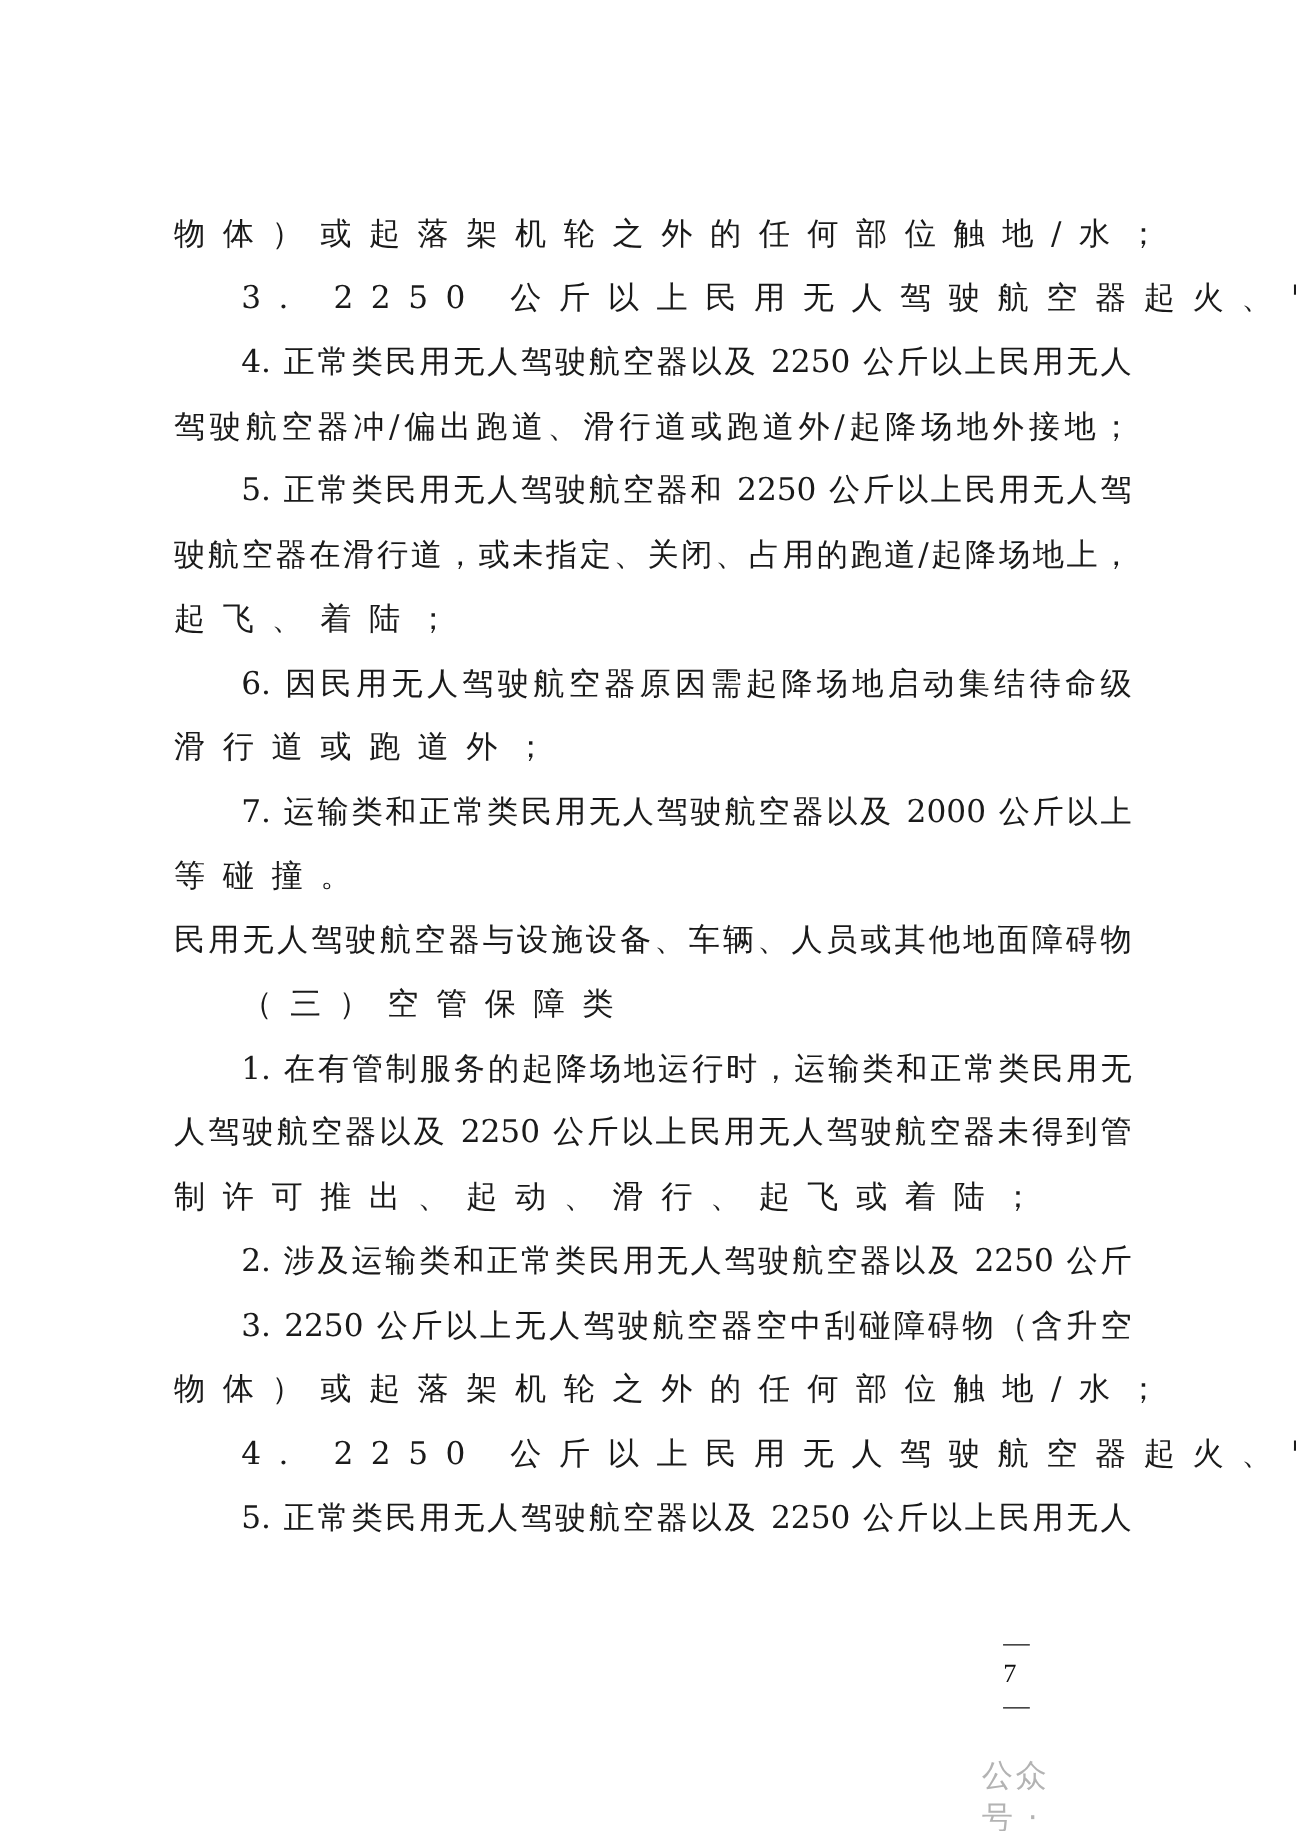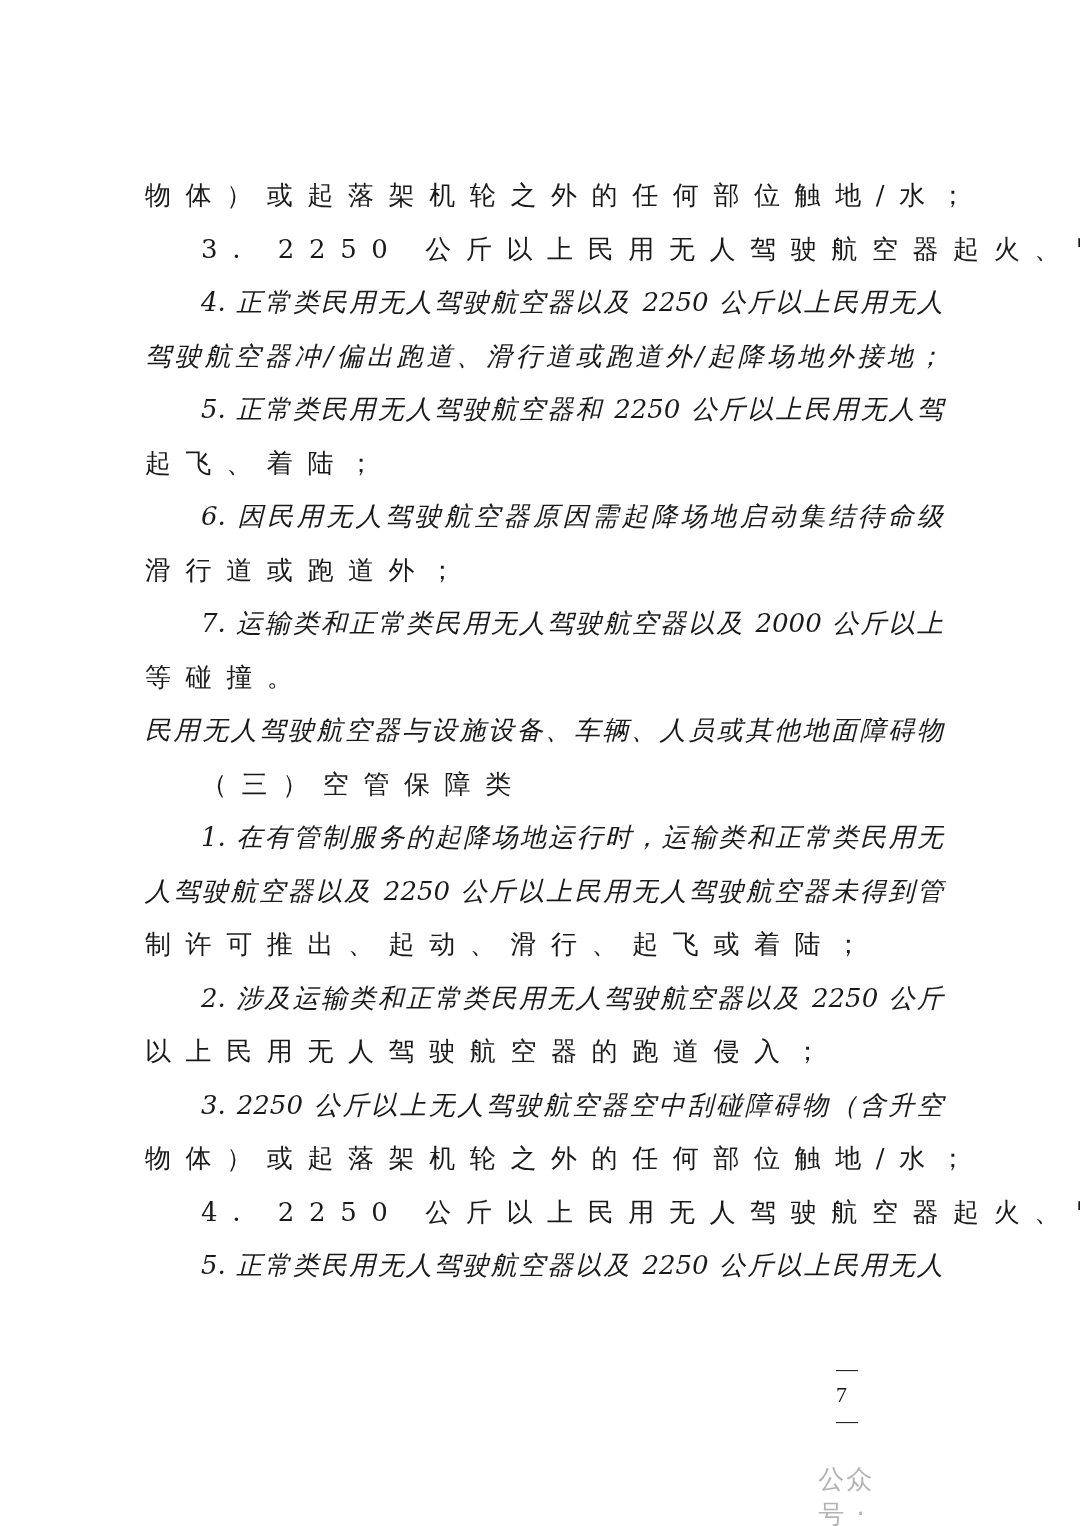--- a/index.html
+++ b/index.html
@@ -38,21 +38,20 @@
       overflow: visible;
     }
     .line.indent {
       padding-left: 56px;
     }
     .line.justify {
       text-align: justify;
       text-align-last: justify;
       letter-spacing: 0;
       width: 798px;
-      font-style: italic;
     }
     .line.justify.indent {
       width: 742px;
     }
     .page-number {
       position: absolute;
       left: 836px;
       top: 1356px;
       font-size: 22px;
       font-family: "Liberation Serif", "DejaVu Serif", serif;
@@ -80,32 +79,32 @@
 </head>
 <body>
 
 <div class="page">
   <div class="body-text" id="body-text">
       <div class="line">物体）或起落架机轮之外的任何部位触地/水；</div>
       <div class="line indent">3. 2250 公斤以上民用无人驾驶航空器起火、冒烟；</div>
       <div class="line indent justify">4. 正常类民用无人驾驶航空器以及 2250 公斤以上民用无人</div>
       <div class="line justify">驾驶航空器冲/偏出跑道、滑行道或跑道外/起降场地外接地；</div>
       <div class="line indent justify">5. 正常类民用无人驾驶航空器和 2250 公斤以上民用无人驾</div>
+      <div class="line justify">驶航空器在滑行道，或未指定、关闭、占用的跑道/起降场地上，</div>
       <div class="line">起飞、着陆；</div>
       <div class="line indent justify">6. 因民用无人驾驶航空器原因需起降场地启动集结待命级</div>
       <div class="line">滑行道或跑道外；</div>
       <div class="line indent justify">7. 运输类和正常类民用无人驾驶航空器以及 2000 公斤以上</div>
       <div class="line">等碰撞。</div>
       <div class="line justify">民用无人驾驶航空器与设施设备、车辆、人员或其他地面障碍物</div>
       <div class="line indent">（三）空管保障类</div>
       <div class="line indent justify">1. 在有管制服务的起降场地运行时，运输类和正常类民用无</div>
       <div class="line justify">人驾驶航空器以及 2250 公斤以上民用无人驾驶航空器未得到管</div>
       <div class="line">制许可推出、起动、滑行、起飞或着陆；</div>
       <div class="line indent justify">2. 涉及运输类和正常类民用无人驾驶航空器以及 2250 公斤</div>
-      <div class="line">以上民用无人驾驶航空器的跑道侵入；</div>
       <div class="line indent justify">3. 2250 公斤以上无人驾驶航空器空中刮碰障碍物（含升空</div>
       <div class="line">物体）或起落架机轮之外的任何部位触地/水；</div>
       <div class="line indent">4. 2250 公斤以上民用无人驾驶航空器起火、冒烟；</div>
       <div class="line indent justify">5. 正常类民用无人驾驶航空器以及 2250 公斤以上民用无人</div>
     </div>
 
   <div class="page-number">— 7 —</div>
 
   <div class="watermark">
     <svg class="wechat-icon" viewBox="0 0 42 34">

